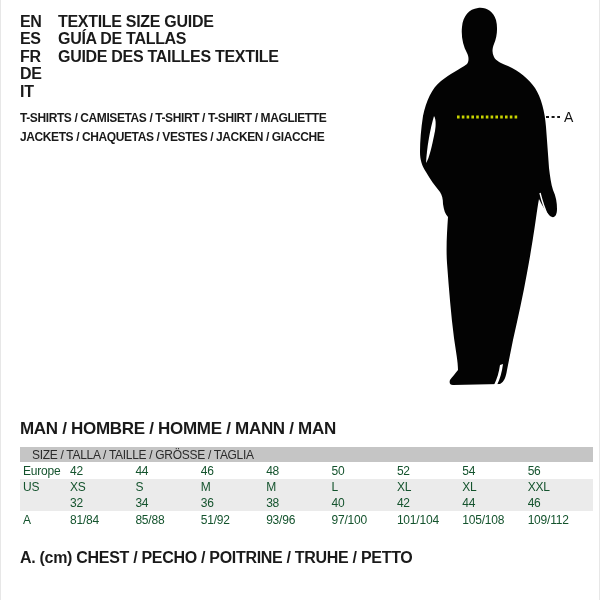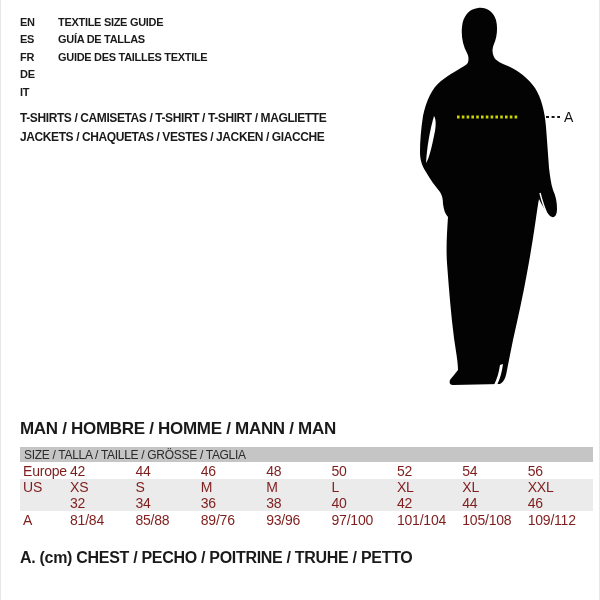--- a/index.html
+++ b/index.html
@@ -13,21 +13,21 @@
     overflow: hidden;
   }
   .edge { position: absolute; top: 0; bottom: 0; width: 1px; background: #e7e7e7; }
   .edge.left { left: 0; }
   .edge.right { right: 0; }
 
   
   .lang-block { position: absolute; left: 20px; top: 13px; }
   .lang-row { display: flex; height: 17.5px; align-items: center; }
   .lang-code, .lang-label {
-    font-size: 11px; font-weight: 700; letter-spacing: -0.3px; white-space: nowrap;
+    font-size: 16px; font-weight: 700; letter-spacing: -0.3px; white-space: nowrap;
   }
   .lang-code { width: 38px; }
 
   
   .cat-block { position: absolute; left: 20px; top: 109px; }
   .cat-line {
     font-size: 12px; font-weight: 700; letter-spacing: -0.4px;
     line-height: 18.5px; white-space: nowrap;
   }
 
@@ -38,27 +38,27 @@
   
   .section-title {
     position: absolute; left: 20px; top: 419px;
     font-size: 17px; font-weight: 700; letter-spacing: -0.3px; white-space: nowrap;
   }
 
   
   .size-table { position: absolute; left: 20px; top: 447px; width: 573px; }
   .tbl-header {
     height: 15px; background: #c5c5c5;
-    display: flex; align-items: center; padding-left: 4px;
+    display: flex; align-items: center; padding-left: 12px;
     font-size: 12px; color: #2b2b2b; letter-spacing: -0.3px; white-space: nowrap;
   }
   .tbl-row {
     display: grid; grid-template-columns: 50px repeat(8, 1fr);
     height: 16px; align-items: center;
-    font-size: 14px; color: #7f1d1d; letter-spacing: -0.2px;
+    font-size: 12px; color: #14532d; letter-spacing: -0.2px;
   }
   .tbl-row.shaded { background: #ebebeb; }
   .tbl-row .lbl { padding-left: 3px; text-align: left; }
   .tbl-row .val { text-align: left; }
   .tbl-row.first { height: 17px; }
   .tbl-row.last { height: 18px; }
 
   
   .footnote {
     position: absolute; left: 20px; top: 549px;
@@ -179,21 +179,21 @@
     <span class="val">40</span>
     <span class="val">42</span>
     <span class="val">44</span>
     <span class="val">46</span>
   </div>
 
   <div class="tbl-row last">
     <span class="lbl">A</span>
     <span class="val">81/84</span>
     <span class="val">85/88</span>
-    <span class="val">89/76</span>
+    <span class="val">51/92</span>
     <span class="val">93/96</span>
     <span class="val">97/100</span>
     <span class="val">101/104</span>
     <span class="val">105/108</span>
     <span class="val">109/112</span>
   </div>
 </div>
 
 <div class="footnote">A. (cm) CHEST / PECHO / POITRINE / TRUHE / PETTO</div>
 

